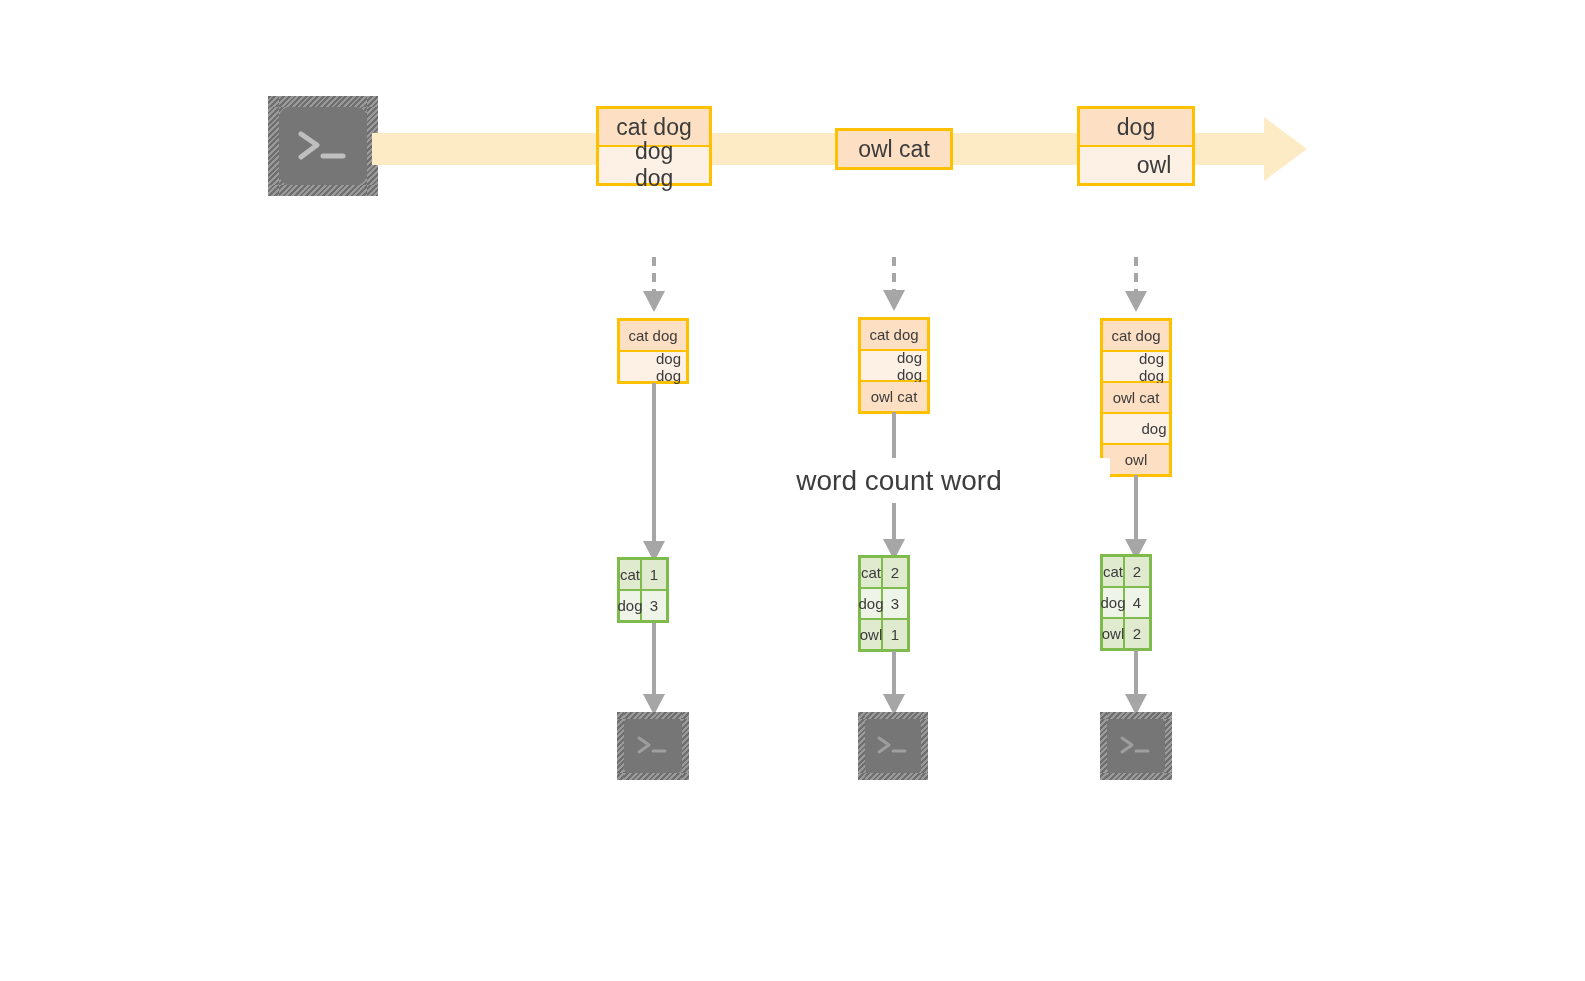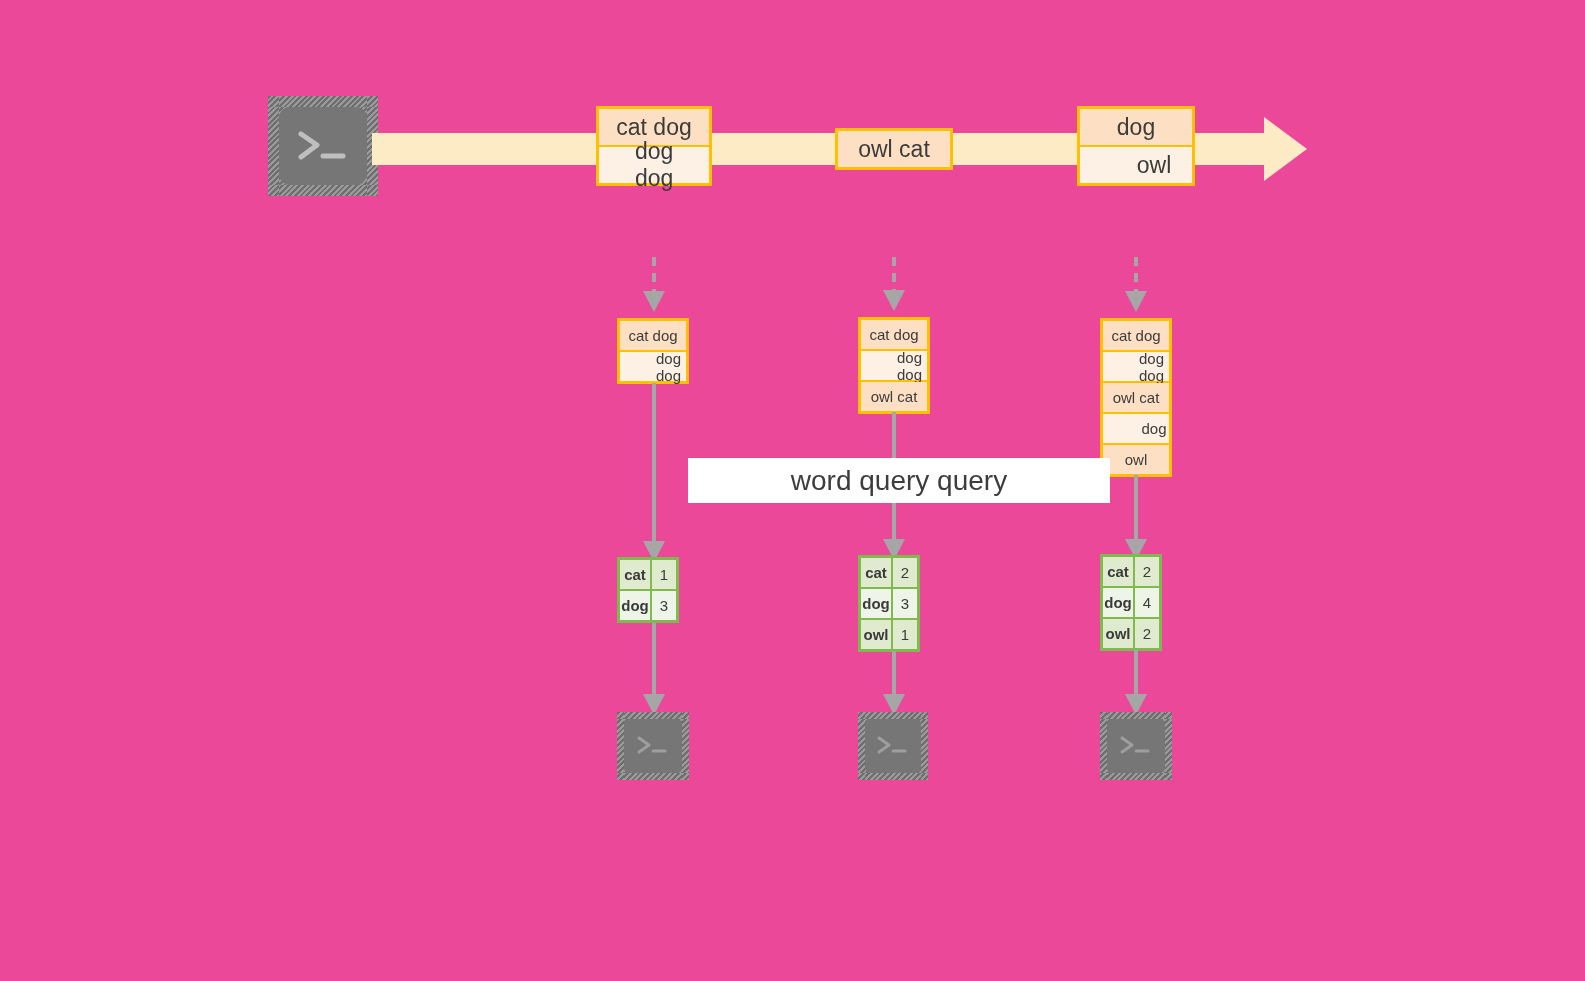--- a/index.html
+++ b/index.html
@@ -8,21 +8,21 @@
     padding: 0;
     background: #000000;
   }
   body {
     font-family: "Liberation Sans", sans-serif;
   }
   #canvas {
     position: relative;
     width: 1585px;
     height: 981px;
-    background: #ec4899;
+    background: #ffffff;
     overflow: hidden;
   }
 
   
   .terminal {
     position: absolute;
     box-sizing: border-box;
     background: #808080;
     border-style: solid;
     border-color: transparent;
@@ -102,21 +102,21 @@
   .gcell {
     box-sizing: border-box;
     display: flex;
     align-items: center;
     justify-content: center;
     font-size: 15px;
     color: #3b3b3b;
     background: #dfeacf;
   }
   .grow.alt .gcell { background: #eef4e7; }
-  .gcell.word { width: 30px; font-weight: bold; }
+  .gcell.word { width: 20px; }
   .gcell.count { width: 24px; margin-left: 2px; }
 
   
   .conn-line {
     position: absolute;
     width: 4px;
     background: #a6a6a6;
   }
   .conn-line.dashed {
     background: none;
@@ -285,16 +285,16 @@
   <div class="terminal small" style="left:1100px; top:712px; width:72px; height:68px; border-width:7px;">
     <div class="inner">
       <svg class="prompt-svg" width="44" height="28" viewBox="0 0 44 28">
         <path d="M8 6 L18 13 L8 20" fill="none" stroke="#9e9e9e" stroke-width="3" stroke-linecap="round" stroke-linejoin="round"></path>
         <line x1="22" y1="19" x2="34" y2="19" stroke="#9e9e9e" stroke-width="3" stroke-linecap="round"></line>
       </svg>
     </div>
   </div>
 
   <div class="query-banner" style="left:688px; top:458px; width:422px; height:45px;">
-    <span>word query query</span>
+    <span>word count word</span>
   </div>
 
 </div>
 
 </body></html>

